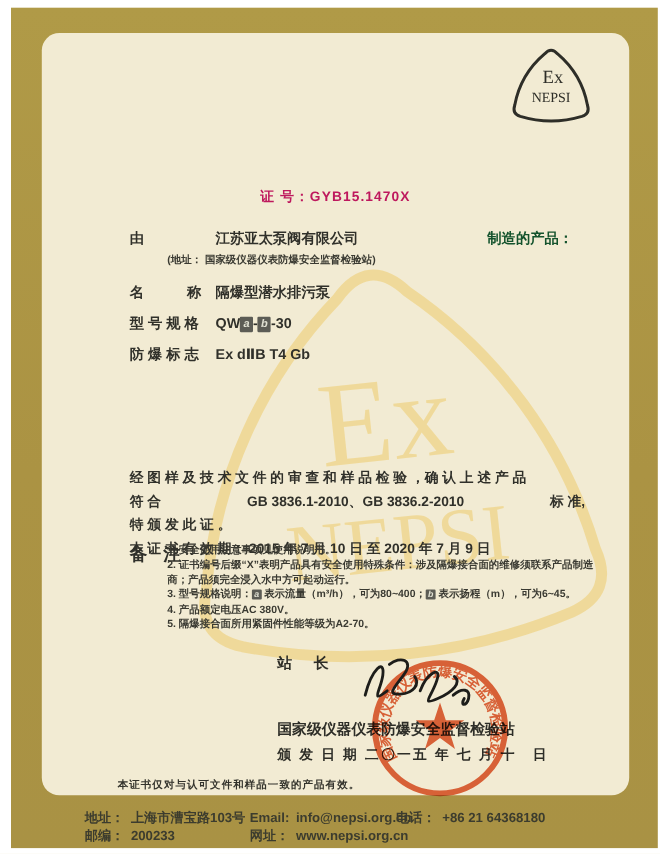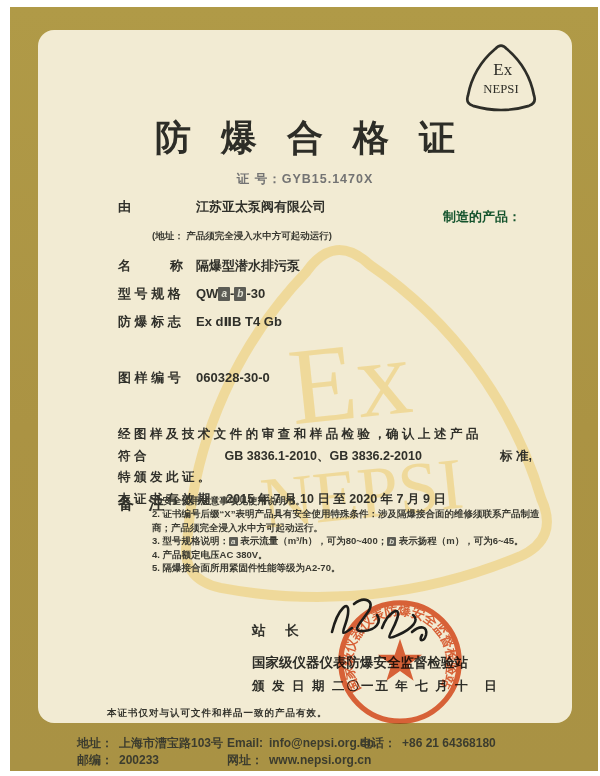--- a/index.html
+++ b/index.html
@@ -30,21 +30,21 @@
   .logo .tri{stroke:#2e2e28;stroke-width:3.2;fill:none;}
   .logo text{fill:#2e2e28;font-family:"Liberation Serif","DejaVu Serif",serif;}
 
   .title{
     position:absolute;left:0;right:0;top:84px;text-align:center;
     font-size:36px;font-weight:700;color:#2d2d27;
     letter-spacing:30px;text-indent:30px;
   }
   .certno{
     position:absolute;left:0;right:0;top:141px;text-align:center;
-    font-size:12.5px;font-weight:700;color:#737373;letter-spacing:1px;
+    font-size:12.5px;font-weight:700;color:#be185d;letter-spacing:1px;
   }
 
   .row{position:absolute;left:80px;font-size:13px;font-weight:700;color:#30302a;white-space:nowrap;}
   .row .lbl{display:inline-block;width:78px;}
   .made{position:absolute;left:405px;top:178px;font-size:13px;font-weight:700;color:#14532d;}
   .addr{position:absolute;left:114px;top:200px;font-size:9.5px;font-weight:700;color:#3a3a32;}
 
   .ph{
     display:inline-block;background:#5c5c55;color:#e0e0d2;
     font-size:10px;line-height:12px;padding:1px 3px;font-style:italic;
@@ -59,21 +59,21 @@
   .statement .l2{display:flex;}
   .statement .l2 .mid{flex:1;text-align:center;}
   .validity{white-space:nowrap;}
 
   .notes-lbl{position:absolute;left:80px;top:464px;font-size:16px;font-weight:700;color:#30302a;letter-spacing:5px;}
   .notes{
     position:absolute;left:114px;top:464px;width:400px;
     font-size:9.5px;font-weight:700;color:#3a3a32;line-height:13.4px;
   }
 
-  .director{position:absolute;left:214px;top:592px;font-size:13.5px;font-weight:700;color:#2d2d27;letter-spacing:8px;}
+  .director{position:absolute;left:214px;top:564px;font-size:13.5px;font-weight:700;color:#2d2d27;letter-spacing:8px;}
   .station{position:absolute;left:214px;top:624px;font-size:13.5px;font-weight:700;color:#2d2d27;}
   .issue-date{position:absolute;left:214px;top:648px;font-size:12.5px;font-weight:700;color:#2d2d27;letter-spacing:2px;white-space:nowrap;}
 
   .stamp{position:absolute;left:288px;top:558px;width:148px;height:148px;opacity:.88;mix-blend-mode:multiply;}
   .stamp svg{width:100%;height:100%;}
   .sig{position:absolute;left:284px;top:560px;width:124px;height:60px;z-index:3;}
   .sig svg{width:100%;height:100%;}
 
   .valid-note{position:absolute;left:69px;top:677px;font-size:9.5px;font-weight:700;color:#33332c;letter-spacing:1px;}
 
@@ -99,43 +99,39 @@
   </div>
 
   <div class="logo">
     <svg viewBox="0 0 100 92">
       <path class="tri" d="M 43 13 Q 50 5 57 13 A 95 95 0 0 1 89 68 Q 92 77 83 80 A 115 115 0 0 1 17 80 Q 8 77 11 68 A 95 95 0 0 1 43 13 Z"></path>
       <text x="52" y="44" text-anchor="middle" font-size="20">Ex</text>
       <text x="50" y="65" text-anchor="middle" font-size="15">NEPSI</text>
     </svg>
   </div>
 
-  <div class="title">防爆合格证</div>
 
   <div class="certno">
     <span>证 号：</span><span>GYB15.1470X</span>
   </div>
 
-  <div class="row" style="top:168px">
+  <div class="row" style="top:178px">
     <span class="lbl">由</span><span>江苏亚太泵阀有限公司</span>
   </div>
   <div class="made">制造的产品：</div>
-  <div class="addr">(地址：  产品须完全浸入水中方可起动运行)</div>
+  <div class="addr">(地址：  国家级仪器仪表防爆安全监督检验站)</div>
 
   <div class="row" style="top:227px">
     <span class="lbl">名　　　称</span><span>隔爆型潜水排污泵</span>
   </div>
   <div class="row" style="top:255px">
     <span class="lbl">型 号 规 格</span><span>QW</span><span class="ph">a</span><span>-</span><span class="ph">b</span><span>-30</span>
   </div>
   <div class="row" style="top:283px">
     <span class="lbl">防 爆 标 志</span><span>Ex dⅡB T4 Gb</span>
-  </div>
-  <div class="row" style="top:339px">
-    <span class="lbl">图 样 编 号</span><span>060328-30-0</span>
   </div>
 
   <div class="statement">
     <div>经 图 样 及 技 术 文 件 的 审 查 和 样 品 检 验 ，确 认 上 述 产 品</div>
     <div class="l2">
       <span>符 合</span>
       <span class="mid">GB 3836.1-2010、GB 3836.2-2010</span>
       <span>标 准,</span>
     </div>
     <div>特 颁 发 此 证 。</div>

